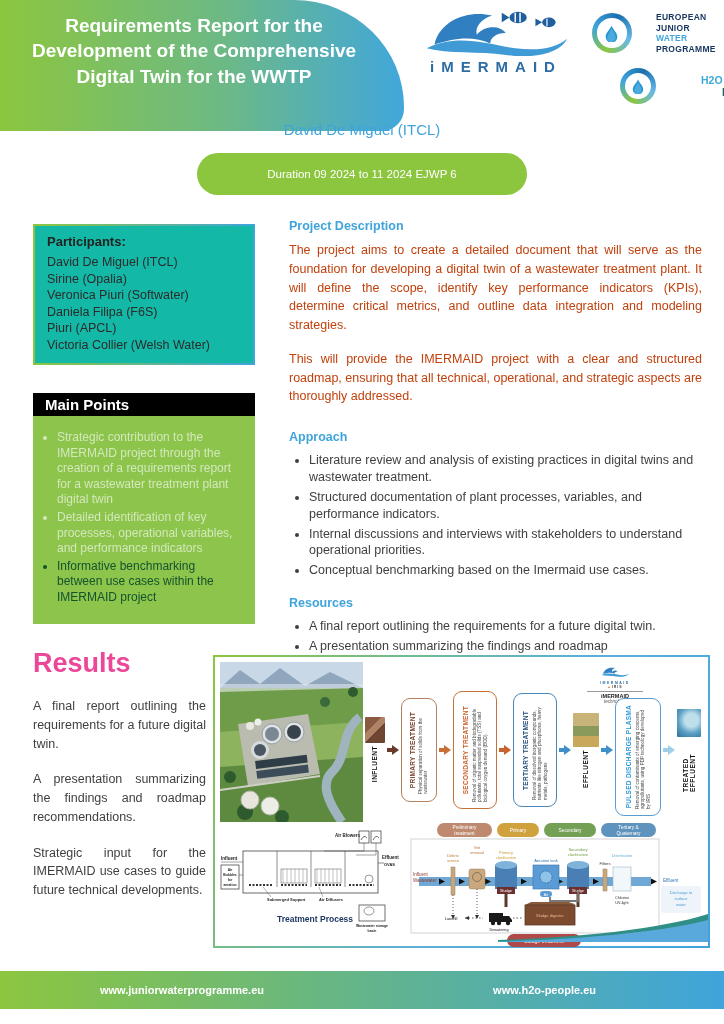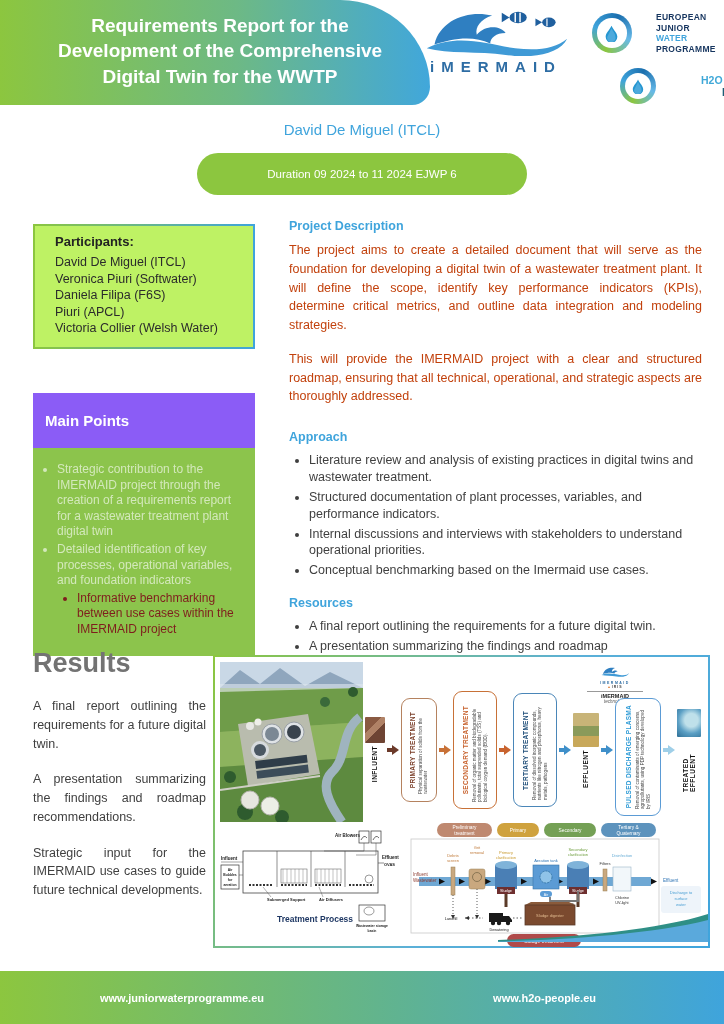--- a/index.html
+++ b/index.html
@@ -1,21 +1,21 @@
 <!DOCTYPE html>
 <html><head>
 <meta charset="utf-8">
 <style>
   html,body{margin:0;padding:0;background:#fff;}
   .page{position:relative;width:724px;height:1024px;background:#fff;overflow:hidden;
         font-family:"Liberation Sans",sans-serif;color:#3f3f3f;}
   
-  .banner{position:absolute;left:0;top:0;width:404px;height:105px;
+  .banner{position:absolute;left:0;top:0;width:404px;height:131px;
           background:linear-gradient(90deg,#8CC63F 0%,#6db985 55%,#41A7DB 100%);
-          border-radius:0 110px 22px 0 / 0 107px 22px 0;padding-left:26px;}
+          border-radius:0 110px 22px 0 / 0 107px 22px 0;}
   .banner h1{margin:0;padding:13px 40px 0 24px;font-size:19px;line-height:1.33;
              font-weight:700;color:#fff;text-align:center;}
   .logo-imermaid{position:absolute;left:412px;top:6px;width:168px;text-align:center;}
   .logo-imermaid .wordmark{color:#2e6da4;font-weight:700;font-size:15px;letter-spacing:7px;margin-top:-2px;}
   .logo-row{position:absolute;display:flex;align-items:center;gap:6px;}
   .ejwp{left:592px;top:12px;gap:24px;}
   .h2o{left:620px;top:68px;gap:45px;}
   .ring{border-radius:50%;background:conic-gradient(from 200deg,#8CC63F,#3FA4DC,#1b6fae,#66b9e8,#8CC63F);
         display:flex;align-items:center;justify-content:center;}
   .ring .inner{width:74%;height:74%;background:#fff;border-radius:50%;
@@ -25,41 +25,41 @@
   .h2o-text{font-size:10.5px;font-weight:700;line-height:1.15;}
   .h2o-text .t1{color:#3fa8d8;} .h2o-text .t2{color:#1d5e77;letter-spacing:.5px;padding-left:21px;}
   
   .author{position:absolute;left:0;top:121px;width:724px;text-align:center;
           color:#3FA4DC;font-size:15px;}
   .pill{position:absolute;left:197px;top:153px;width:330px;height:42px;border-radius:21px;
         background:#8CC63F;color:#fff;font-size:11.5px;display:flex;align-items:center;justify-content:center;}
   
   .participants{position:absolute;left:33px;top:224px;width:222px;box-sizing:border-box;
         border:2px solid;border-image:linear-gradient(90deg,#8CC63F,#3FA4DC) 1;
-        background:#bef264;padding:8px 20px 10px;}
+        background:#14b8a6;padding:8px 12px 10px;}
   .participants .pt{font-weight:700;font-size:13px;color:#222;margin-bottom:5px;}
   .participants .pn{font-size:12.5px;color:#2b2b2b;line-height:1.32;}
   
   .main-points{position:absolute;left:33px;top:393px;width:222px;}
-  .mp-head{background:#8b5cf6;color:#fff;font-weight:700;font-size:15px;padding:19px 12px;}
+  .mp-head{background:#000000;color:#fff;font-weight:700;font-size:15px;padding:3px 12px;}
   .mp-body{background:#8CC44C;padding:14px 12px 16px 8px;}
   .mp-body ul{margin:0;padding-left:16px;}
   .mp-body li{font-size:12px;line-height:1.3;margin-bottom:2px;}
   .mp-body li.dim{color:rgba(255,255,255,.62);}
-  .mp-body li.bright{color:#7f1d1d;margin-left:20px;}
+  .mp-body li.bright{color:#14532d;}
   
   .rightcol{position:absolute;left:289px;top:219px;width:413px;}
   .sec-h{color:#3FA4DC;font-weight:700;font-size:12.5px;margin:0 0 8px;}
   .just{font-size:12.5px;color:#c2410c;text-align:justify;line-height:1.5;margin:0 0 15px;}
   ul.dots{margin:2px 0 0;padding-left:20px;}
   ul.dots li{font-size:12.5px;color:#3f3f3f;line-height:1.35;margin-bottom:3px;}
   .sp1{height:9px;} .sp2{height:14px;}
   
   .results{position:absolute;left:33px;top:648px;width:173px;}
-  .res-h{color:#737373;font-weight:700;font-size:27px;margin:0 0 18px;}
+  .res-h{color:#ec4899;font-weight:700;font-size:27px;margin:0 0 18px;}
   .results p{font-size:12.5px;text-align:justify;line-height:1.5;margin:0 0 17px;color:#3f3f3f;}
   
   .figure{position:absolute;left:213px;top:655px;width:497px;height:293px;box-sizing:border-box;
         border:2px solid;border-image:linear-gradient(120deg,#8CC63F 0%,#5bb0d8 55%,#3FA4DC 100%) 1;
         background:#fff;}
   .photo{position:absolute;left:5px;top:5px;}
   .chain{position:absolute;left:150px;top:14px;width:344px;height:158px;
          display:flex;align-items:center;gap:2px;}
   .v{writing-mode:vertical-rl;transform:rotate(180deg);line-height:1.15;}
   .citem{display:flex;flex-direction:column;align-items:center;gap:3px;}
@@ -79,21 +79,21 @@
   .pdp-logo{position:absolute;left:372px;top:5px;width:56px;text-align:center;line-height:1.2;}
   .pdp-logo .l1{font-size:3.5px;letter-spacing:1.5px;color:#2e6da4;font-weight:700;}
   .pdp-logo .l2{font-size:3.5px;letter-spacing:1px;color:#444;font-weight:700;}
   .pdp-logo .l2 .dot{color:#e07b2f;}
   .pdp-logo .l3{font-size:5.5px;font-weight:700;color:#222;border-top:.5px solid #999;margin-top:1px;padding-top:1px;}
   .pdp-logo .l4{font-size:4.5px;color:#555;font-style:italic;}
   .schem{position:absolute;left:4px;top:172px;}
   .flowd{position:absolute;left:192px;top:164px;}
   .swoosh{position:absolute;right:0;bottom:0;}
   
-  .footer{position:absolute;left:0;top:971px;width:724px;height:53px;
+  .footer{position:absolute;left:0;top:971px;width:724px;height:38px;
         background:linear-gradient(90deg,#8CC63F 0%,#60b391 55%,#3FA4DC 100%);
         display:flex;align-items:center;justify-content:space-between;
         padding:0 128px 0 100px;box-sizing:border-box;}
   .footer span{color:#fff;font-weight:700;font-size:11px;}
   svg text{font-family:"Liberation Sans",sans-serif;}
 </style>
 </head>
 <body>
 
 <div class="page">
@@ -152,32 +152,33 @@
       <div class="t2">PEOPLE</div>
     </div>
   </div>
 
   <div class="author">David De Miguel (ITCL)</div>
   <div class="pill">Duration 09 2024 to 11 2024 EJWP 6</div>
 
   <div class="participants">
     <div class="pt">Participants:</div>
     <div class="pn">David De Miguel (ITCL)</div>
+    <div class="pn">Sirine (Opalia)</div>
     <div class="pn">Veronica Piuri (Softwater)</div>
     <div class="pn">Daniela Filipa (F6S)</div>
     <div class="pn">Piuri (APCL)</div>
     <div class="pn">Victoria Collier (Welsh Water)</div>
   </div>
 
   <div class="main-points">
     <div class="mp-head">Main Points</div>
     <div class="mp-body">
       <ul>
         <li class="dim">Strategic contribution to the IMERMAID project through the creation of a requirements report for a wastewater treatment plant digital twin</li>
-        <li class="dim">Detailed identification of key processes, operational variables, and foundation indicators</li>
+        <li class="dim">Detailed identification of key processes, operational variables, and performance indicators</li>
         <li class="bright">Informative benchmarking between use cases within the IMERMAID project</li>
       </ul>
     </div>
   </div>
 
   <div class="rightcol">
     <h2 class="sec-h">Project Description</h2>
     <p class="just">The project aims to create a detailed document that will serve as the foundation for developing a digital twin of a wastewater treatment plant. It will define the scope, identify key performance indicators (KPIs), determine critical metrics, and outline data integration and modeling strategies.</p>
     <p class="just">This will provide the IMERMAID project with a clear and structured roadmap, ensuring that all technical, operational, and strategic aspects are thoroughly addressed.</p>
     <div class="sp1"></div>

